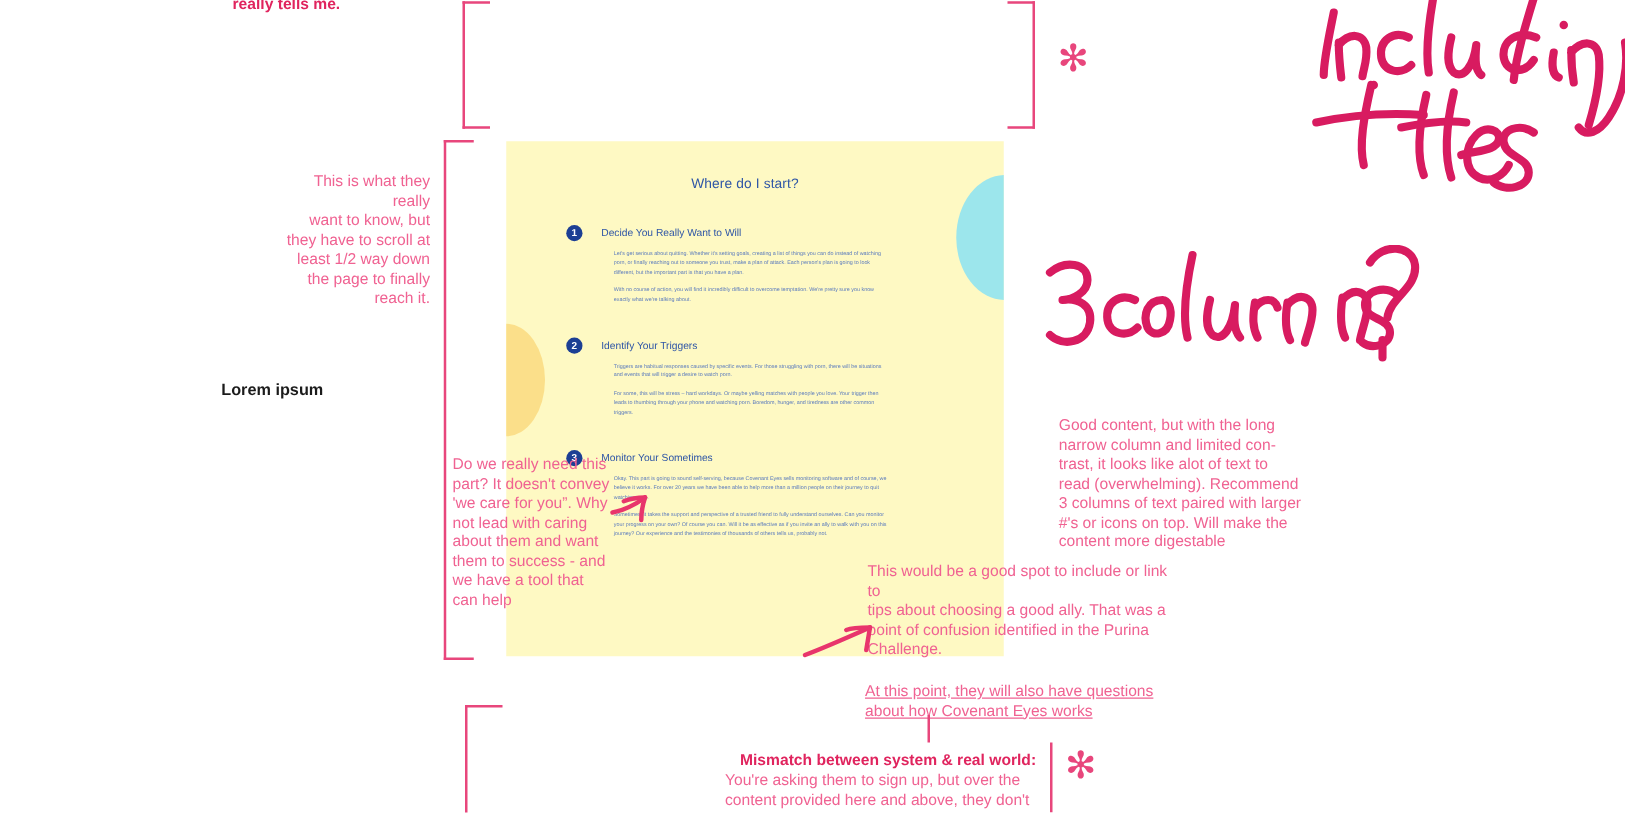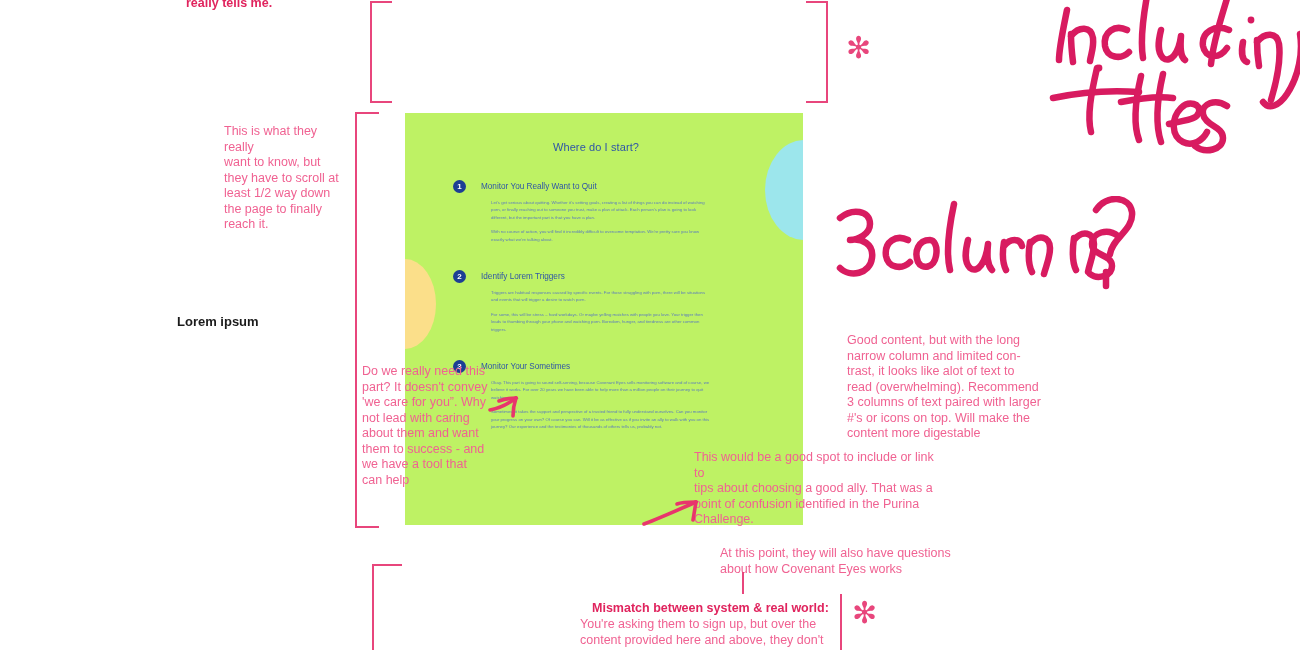--- a/index.html
+++ b/index.html
@@ -67,21 +67,21 @@
     font-family: "DejaVu Sans", sans-serif;
   }
 
   
   .doc {
     position: absolute;
     left: 405px;
     top: 113px;
     width: 398px;
     height: 412px;
-    background: #bef264;
+    background: #fef9c3;
     overflow: hidden;
   }
   .doc-blob {
     position: absolute;
     border-radius: 50%;
   }
   .doc-blob-yellow {
     width: 62px; height: 90px;
     left: -31px; top: 146px;
     background: #fbdf8a;
@@ -177,28 +177,28 @@
     <path d="M106 112 C 126 108, 144 106, 158 108"></path>
 
     <path d="M148 84 C 142 110, 140 134, 146 152"></path>
 
     <path d="M154 134 C 170 130, 182 130, 184 122 C 186 114, 174 110, 166 118 C 156 128, 156 146, 168 152 C 178 157, 188 150, 192 142"></path>
 
     <path d="M212 116 C 200 108, 186 114, 188 124 C 190 136, 208 136, 208 148 C 208 160, 190 164, 180 156"></path>
   </g>
 </svg>
 
-<div class="abs anno" style="left:224px; top:124px; width:120px;">This is what they really
+<div class="abs anno" style="left:224px; top:138px; width:120px;text-align:right;">This is what they really
 want to know, but
 they have to scroll at
 least 1/2 way down
 the page to finally
 reach it.</div>
 
-<div class="abs anno-dark" style="left:177px; top:314px;">Lorem ipsum</div>
+<div class="abs anno-dark" style="left:177px; top:304px;">Lorem ipsum</div>
 
 <div class="abs bracket bracket-open" style="left:355px; top:112px; width:22px; height:412px;"></div>
 
 <svg class="abs" style="left:826px; top:196px;" width="310" height="120" viewBox="0 0 310 120">
   <g fill="none" stroke="#d81b60" stroke-width="6.5" stroke-linecap="round" stroke-linejoin="round">
 
     <path d="M14 22 C 26 12, 44 14, 44 28 C 44 38, 32 44, 24 44 C 36 42, 48 48, 46 62 C 44 78, 24 82, 14 72"></path>
 
     <path d="M82 44 C 70 38, 58 46, 60 60 C 62 72, 76 74, 84 66"></path>
 
@@ -223,28 +223,28 @@
 
 <div class="doc">
   <div class="doc-blob doc-blob-yellow"></div>
   <div class="doc-blob doc-blob-teal"></div>
 
   <div class="doc-inner">
     <div class="doc-title">Where do I start?</div>
 
     <div class="doc-step">
       <span class="doc-step-badge">1</span>
-      <div class="doc-step-head">Monitor You Really Want to Quit</div>
+      <div class="doc-step-head">Decide You Really Want to Will</div>
       <p class="doc-para">Let's get serious about quitting. Whether it's setting goals, creating a list of things you can do instead of watching porn, or finally reaching out to someone you trust, make a plan of attack. Each person's plan is going to look different, but the important part is that you have a plan.</p>
       <p class="doc-para">With no course of action, you will find it incredibly difficult to overcome temptation. We're pretty sure you know exactly what we're talking about.</p>
     </div>
 
     <div class="doc-step">
       <span class="doc-step-badge">2</span>
-      <div class="doc-step-head">Identify Lorem Triggers</div>
+      <div class="doc-step-head">Identify Your Triggers</div>
       <p class="doc-para">Triggers are habitual responses caused by specific events. For those struggling with porn, there will be situations and events that will trigger a desire to watch porn.</p>
       <p class="doc-para">For some, this will be stress – hard workdays. Or maybe yelling matches with people you love. Your trigger then leads to thumbing through your phone and watching porn. Boredom, hunger, and tiredness are other common triggers.</p>
     </div>
 
     <div class="doc-step">
       <span class="doc-step-badge">3</span>
       <div class="doc-step-head">Monitor Your Sometimes</div>
       <p class="doc-para">Okay. This part is going to sound self-serving, because Covenant Eyes sells monitoring software and of course, we believe it works. For over 20 years we have been able to help more than a million people on their journey to quit watching porn.</p>
       <p class="doc-para">Sometimes, it takes the support and perspective of a trusted friend to fully understand ourselves. Can you monitor your progress on your own? Of course you can. Will it be as effective as if you invite an ally to walk with you on this journey? Our experience and the testimonies of thousands of others tells us, probably not.</p>
     </div>
@@ -282,21 +282,21 @@
 Challenge.</div>
 
 <svg class="abs" style="left:640px; top:484px; z-index:6;" width="70" height="48" viewBox="0 0 70 48">
   <g fill="none" stroke="#e8356c" stroke-width="3.6" stroke-linecap="round">
     <path d="M4 40 C 20 34, 38 26, 56 18"></path>
     <path d="M56 18 C 48 18, 42 18, 37 20"></path>
     <path d="M56 18 C 55 24, 54 30, 53 36"></path>
   </g>
 </svg>
 
-<div class="abs anno" style="left:720px; top:546px; width:260px;">At this point, they will also have questions
+<div class="abs anno" style="left:692px; top:546px; width:260px;text-decoration:underline;">At this point, they will also have questions
 about how Covenant Eyes works</div>
 
 <div class="abs vline" style="left:742px; top:572px; height:22px;"></div>
 
 <div class="abs bracket bracket-corner-tl" style="left:372px; top:564px; width:28px; height:86px;"></div>
 
 <div class="abs anno-strong" style="left:592px; top:601px; width:270px;">Mismatch between system &amp; real world:</div>
 <div class="abs anno" style="left:580px; top:617px; width:268px; white-space:pre-line;">You're asking them to sign up, but over the
 content provided here and above, they don't</div>
 

